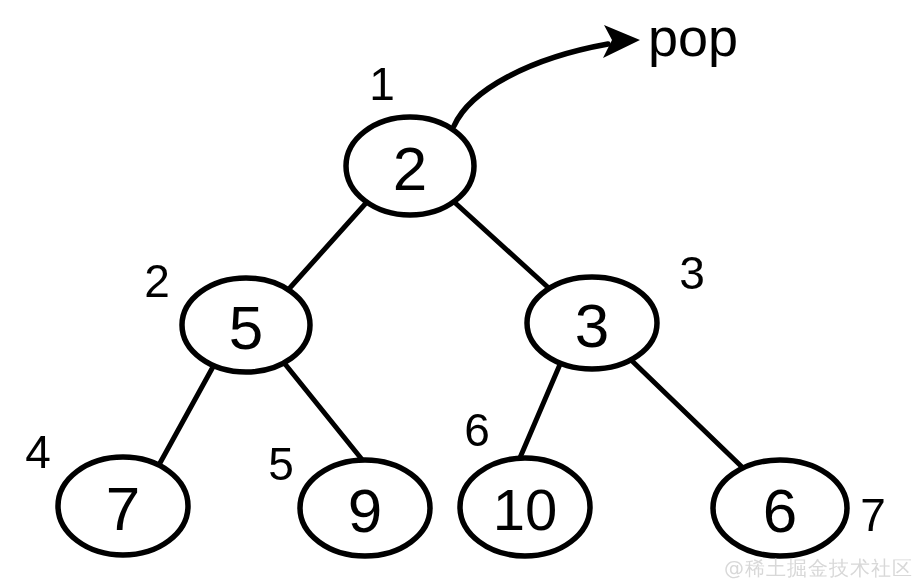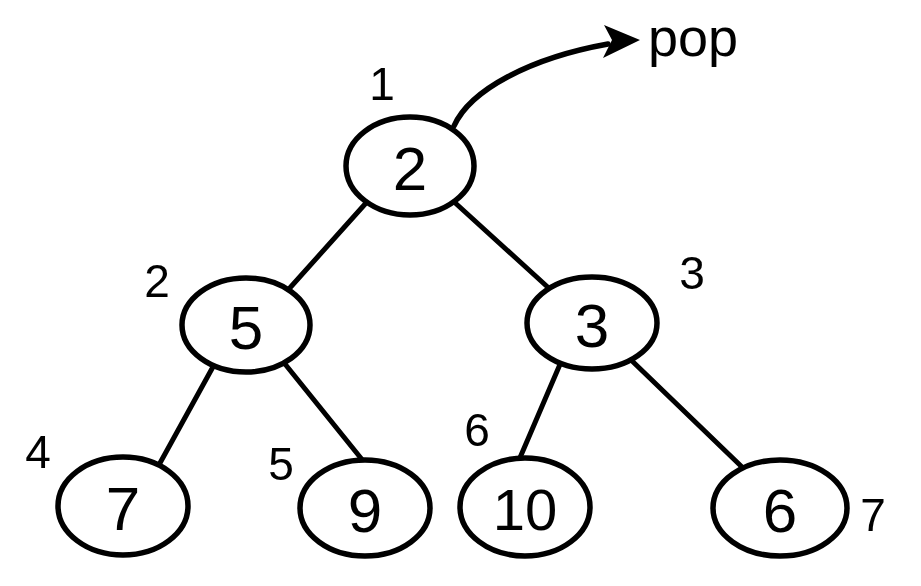--- a/index.html
+++ b/index.html
@@ -135,13 +135,14 @@
         <text class="index-label" x="382" y="84">1</text>
         <text class="index-label" x="157" y="281">2</text>
         <text class="index-label" x="692" y="273">3</text>
         <text class="index-label" x="38" y="452">4</text>
         <text class="index-label" x="281" y="464">5</text>
         <text class="index-label" x="477" y="430">6</text>
         <text class="index-label" x="873" y="515">7</text>
       </g>
   </svg>
 
+  <div class="watermark">@稀土掘金技术社区</div>
 </div>
 
 </body></html>

